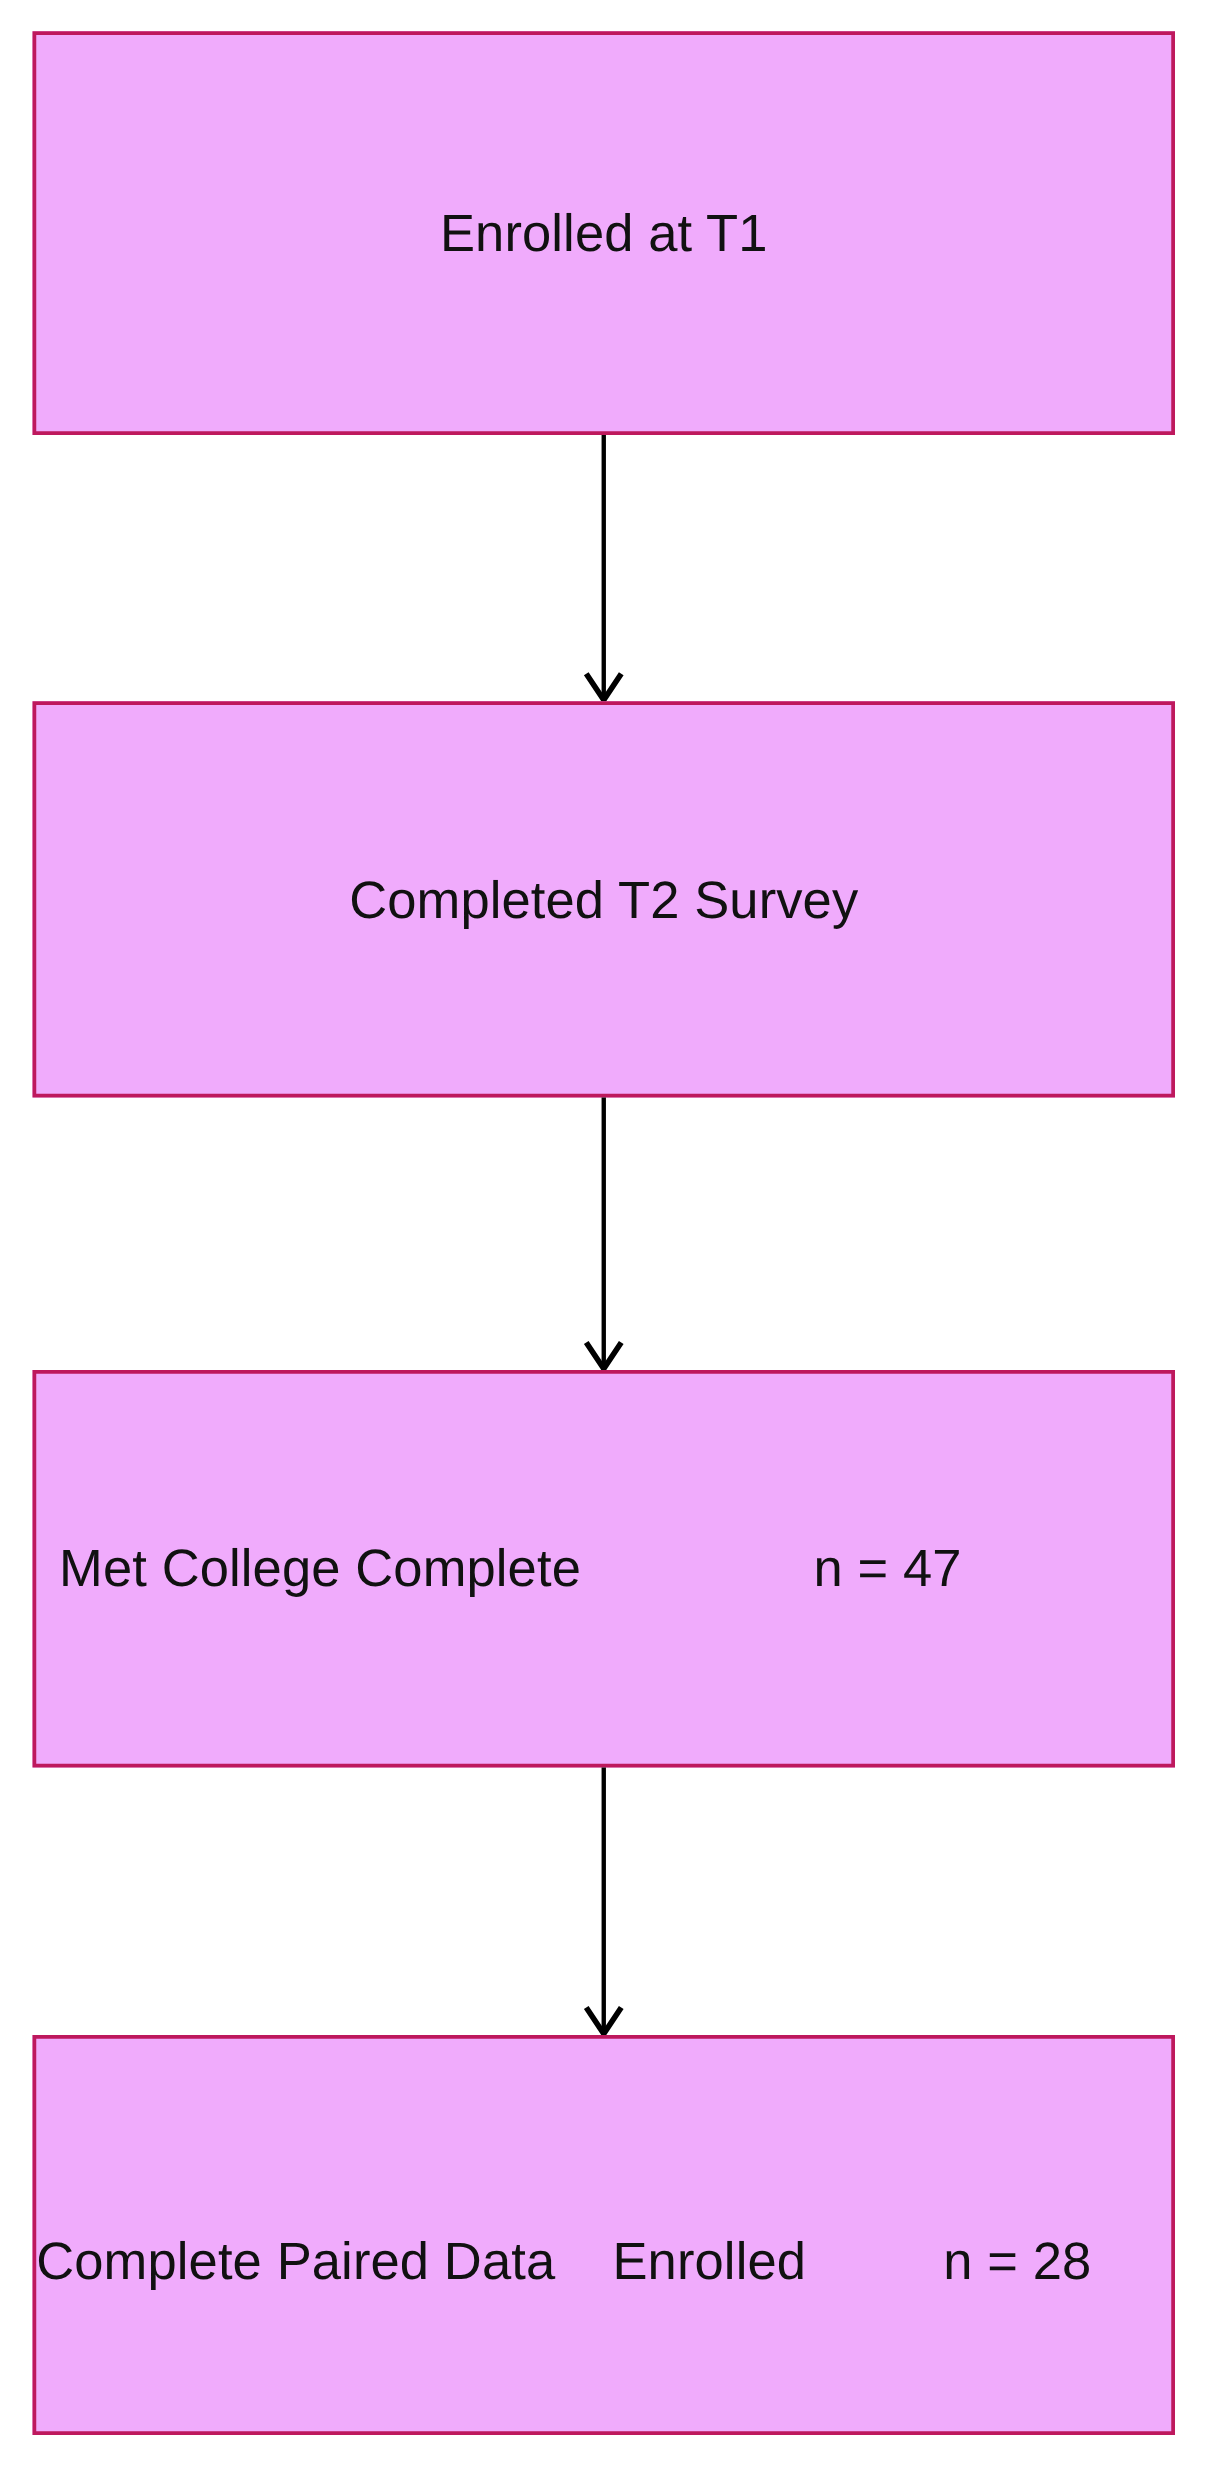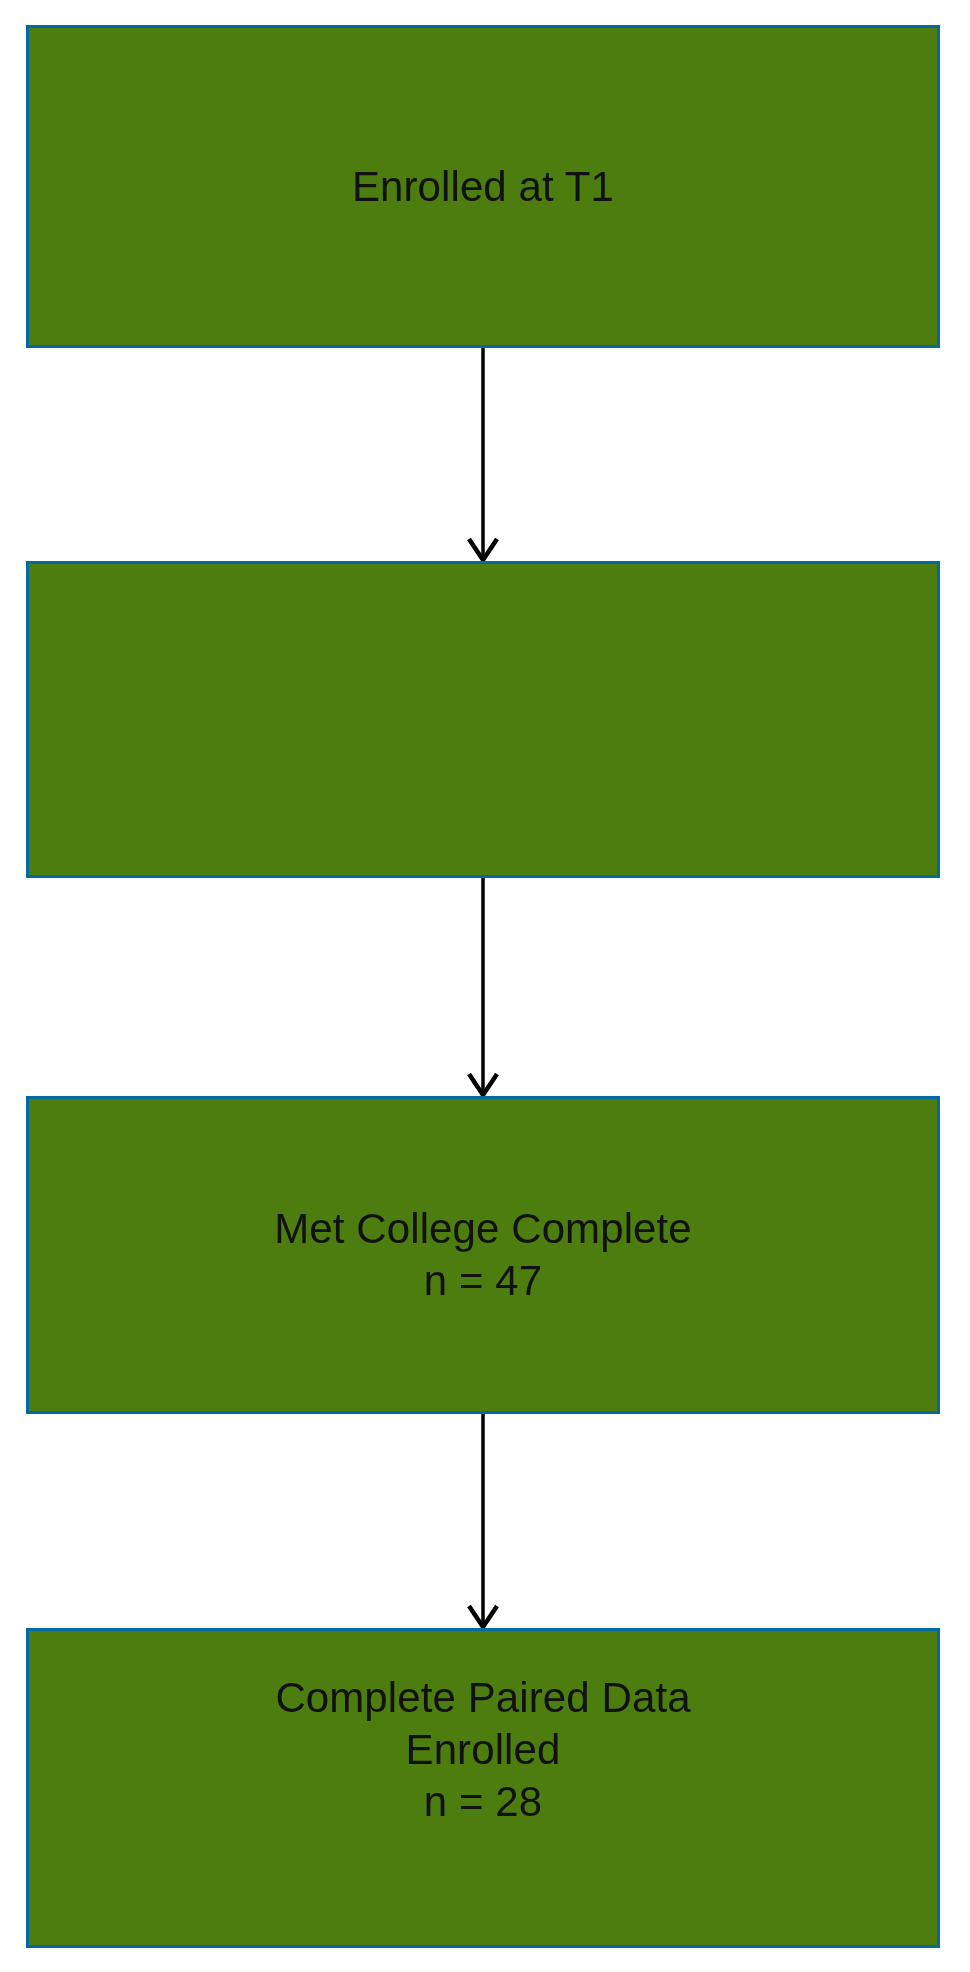--- a/index.html
+++ b/index.html
@@ -15,24 +15,24 @@
   #flow-canvas {
     position: relative;
     width: 970px;
     height: 1972px;
     background: #ffffff;
     overflow: hidden;
   }
   .flow-box {
     position: absolute;
     box-sizing: border-box;
-    background: #4d7c0f;
-    border: 3px solid #0369a1;
+    background: #f0abfc;
+    border: 3px solid #be185d;
     display: flex;
-    flex-direction: column;
+    flex-direction: row;
     align-items: center;
     justify-content: center;
   }
   .box-text-line {
     display: block;
     width: 100%;
     text-align: center;
     color: #111111;
     font-family: "Liberation Sans", sans-serif;
     font-size: 42px;
@@ -60,20 +60,21 @@
   </div>
 
   <div class="flow-arrow" id="arrow-1" style="left:455px; top:348px; width:56px; height:213px;">
     <svg width="56" height="213" viewBox="0 0 56 213" xmlns="http://www.w3.org/2000/svg">
       <line x1="28" y1="0" x2="28" y2="213" stroke="#000000" stroke-width="3.5"></line>
       <polyline points="14,191 28,212 42,191" fill="none" stroke="#000000" stroke-width="4.5" stroke-linecap="butt" stroke-linejoin="miter"></polyline>
     </svg>
   </div>
 
   <div class="flow-box" id="box-2" style="left:26px; top:561px; width:914px; height:317px;">
+    <span class="box-text-line">Completed T2 Survey</span>
   </div>
 
   <div class="flow-arrow" id="arrow-2" style="left:455px; top:878px; width:56px; height:218px;">
     <svg width="56" height="218" viewBox="0 0 56 218" xmlns="http://www.w3.org/2000/svg">
       <line x1="28" y1="0" x2="28" y2="218" stroke="#000000" stroke-width="3.5"></line>
       <polyline points="14,196 28,217 42,196" fill="none" stroke="#000000" stroke-width="4.5" stroke-linecap="butt" stroke-linejoin="miter"></polyline>
     </svg>
   </div>
 
   <div class="flow-box" id="box-3" style="left:26px; top:1096px; width:914px; height:318px;">

